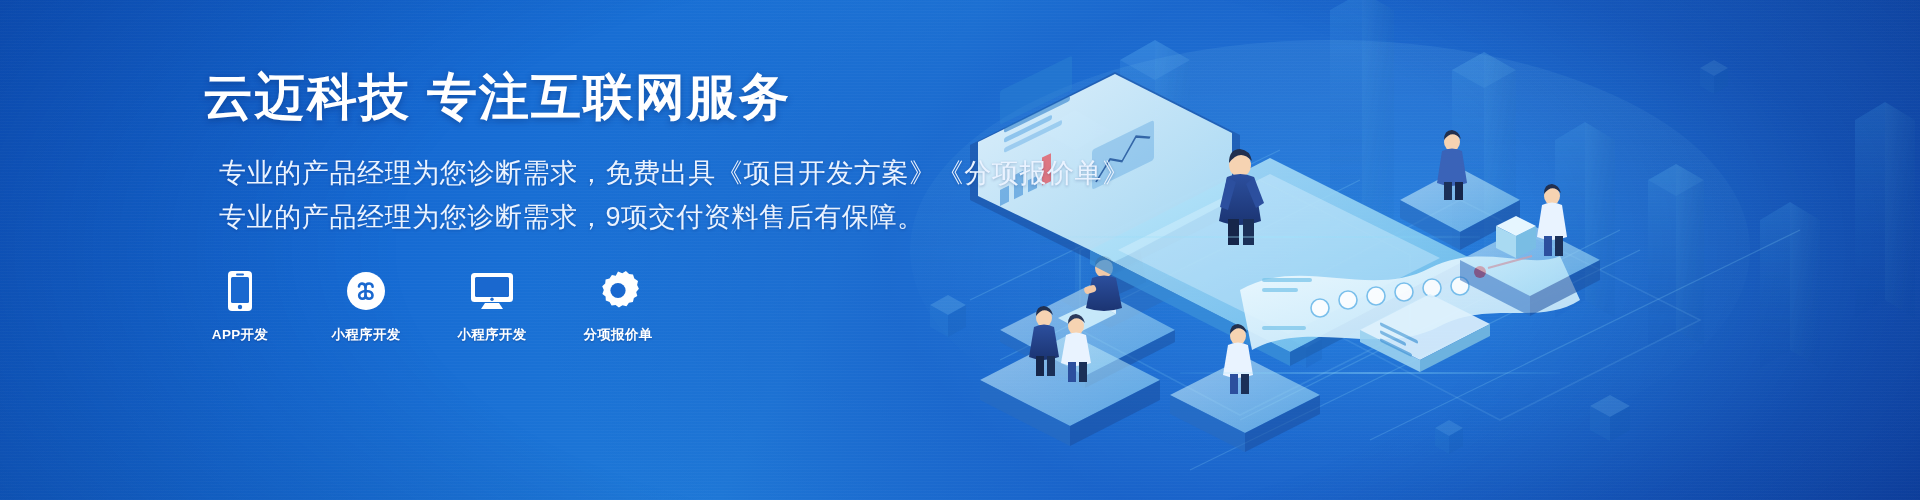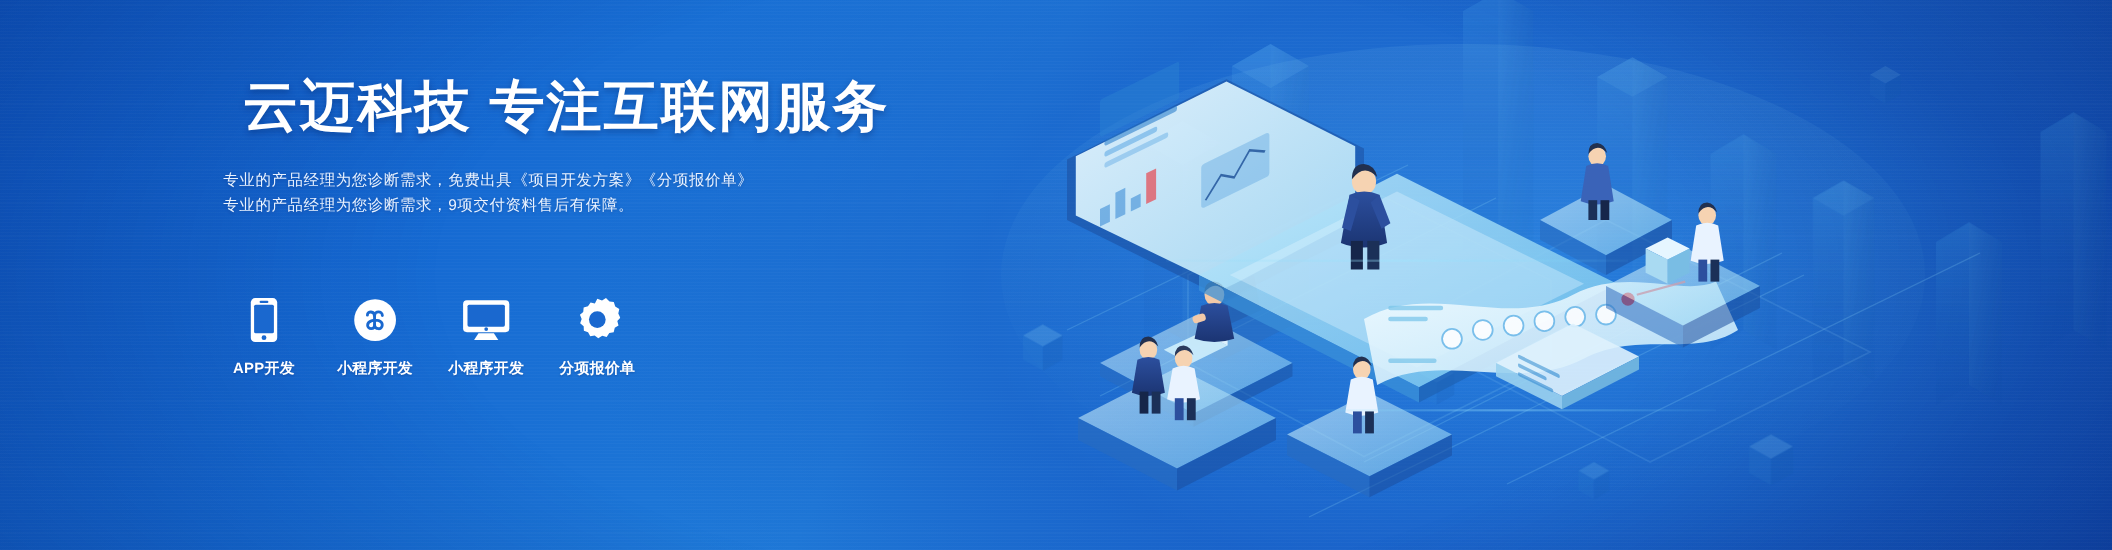--- a/index.html
+++ b/index.html
@@ -55,43 +55,43 @@
     top: 68px;
     width: 720px;
     z-index: 6;
   }
   .headline {
     font-size: 50px;
     font-weight: bold;
     color: #ffffff;
     letter-spacing: 2px;
     line-height: 1.16;
-    margin: 0 0 26px 18px;
+    margin: 0 0 26px 0;
     text-shadow: 0 2px 6px rgba(3,30,90,0.35);
     white-space: nowrap;
   }
   .subtitle {
-    font-size: 14px;
+    font-size: 27px;
     color: #eaf3ff;
     line-height: 1.62;
     letter-spacing: 0.6px;
-    margin: 0;
+    margin: 16px;
     font-weight: 400;
     text-shadow: 0 1px 3px rgba(3,30,90,0.28);
   }
   .subtitle .line { display: block; white-space: nowrap; }
 
   
   .services {
     position: absolute;
     left: 203px;
     top: 268px;
     display: flex;
     align-items: center;
-    gap: 27px;
+    gap: 52px;
     z-index: 6;
   }
   .service {
     width: 74px;
     display: flex;
     flex-direction: column;
     align-items: center;
     cursor: pointer;
   }
   .service .ico {

